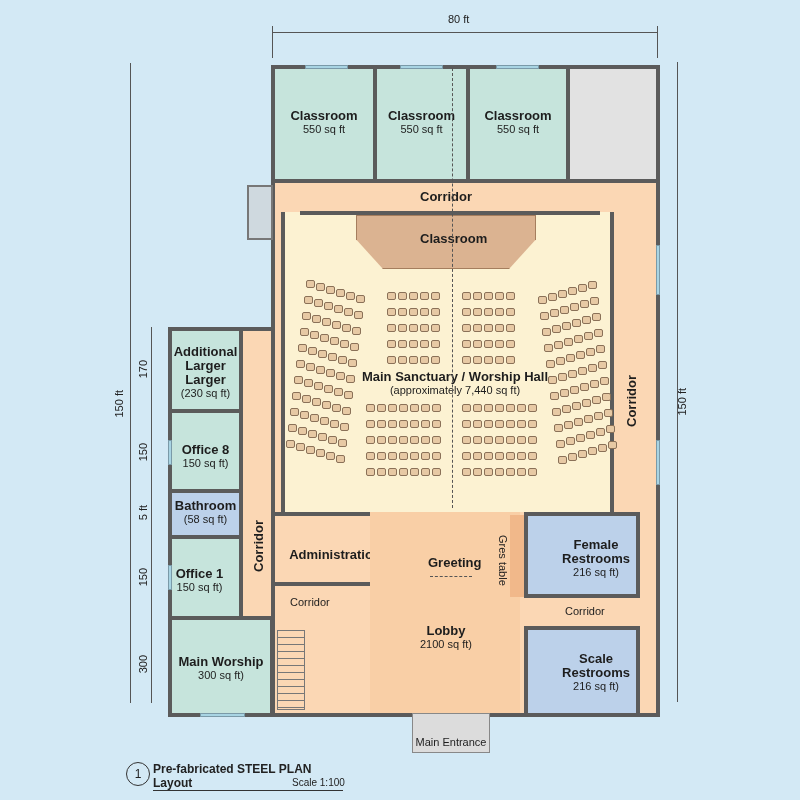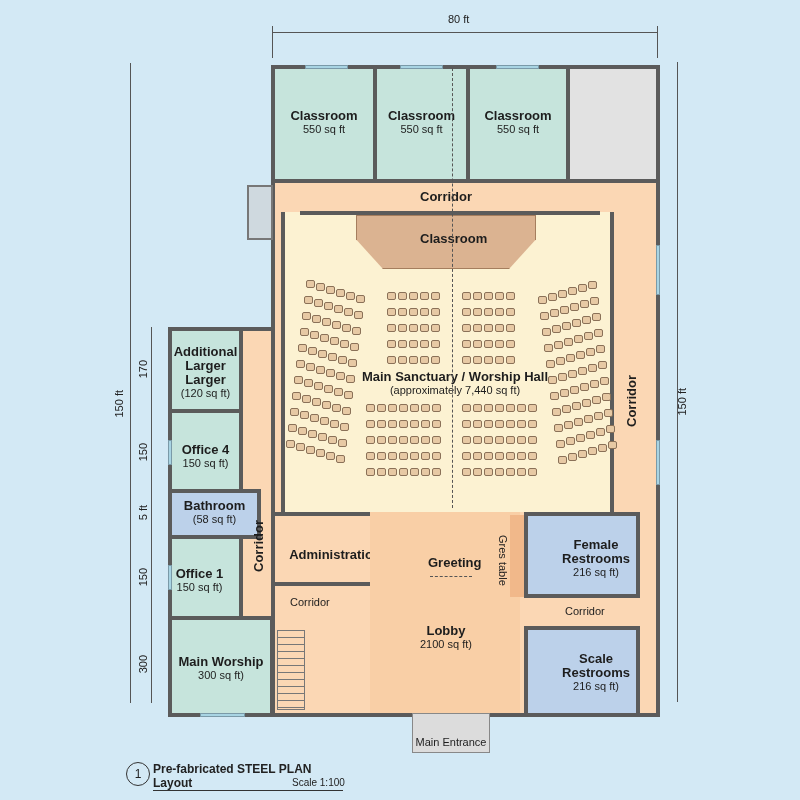--- a/index.html
+++ b/index.html
@@ -323,26 +323,26 @@
     <div class="seat" style="left: 598px; top: 444px;"></div>
     <div class="seat" style="left: 336px; top: 455px;"></div>
     <div class="seat" style="left: 608px; top: 441px;"></div>
   </div>
 
 <div class="lbl vtext" style="left:625px;top:375px;"><b>Corridor</b></div>
 <div class="window" style="left:656px;top:245px;width:4px;height:50px;"></div>
 <div class="window" style="left:656px;top:440px;width:4px;height:45px;"></div>
 
 <div class="room wall green" style="left:168px;top:327px;width:75px;height:86px;">
-  <div class="lbl" style="left:0;right:0;top:14px;"><b>Additional</b><br><b>Larger</b><br><b>Larger</b><br><span>(120 sq ft)</span></div>
+  <div class="lbl" style="left:0;right:0;top:14px;"><b>Additional</b><br><b>Larger</b><br><b>Larger</b><br><span>(230 sq ft)</span></div>
 </div>
 <div class="room wall green" style="left:168px;top:409px;width:75px;height:84px;">
-  <div class="lbl" style="left:0;right:0;top:30px;"><b>Office 4</b><br><span>150 sq ft)</span></div>
-</div>
-<div class="room wall blue" style="left:168px;top:489px;width:93px;height:50px;">
+  <div class="lbl" style="left:0;right:0;top:30px;"><b>Office 8</b><br><span>150 sq ft)</span></div>
+</div>
+<div class="room wall blue" style="left:168px;top:489px;width:75px;height:50px;">
   <div class="lbl" style="left:0;right:0;top:6px;"><b>Bathroom</b><br><span>(58 sq ft)</span></div>
 </div>
 <div class="room wall green" style="left:168px;top:535px;width:75px;height:85px;">
   <div class="lbl" style="left:0;right:12px;top:28px;"><b>Office 1</b><br><span>150 sq ft)</span></div>
 </div>
 <div class="room wall green" style="left:168px;top:616px;width:106px;height:101px;">
   <div class="lbl" style="left:0;right:0;top:35px;"><b>Main Worship</b><br><span>300 sq ft)</span></div>
 </div>
 <div class="lbl vtext" style="left:252px;top:520px;"><b>Corridor</b></div>
 <div class="window" style="left:168px;top:440px;width:4px;height:25px;"></div>

